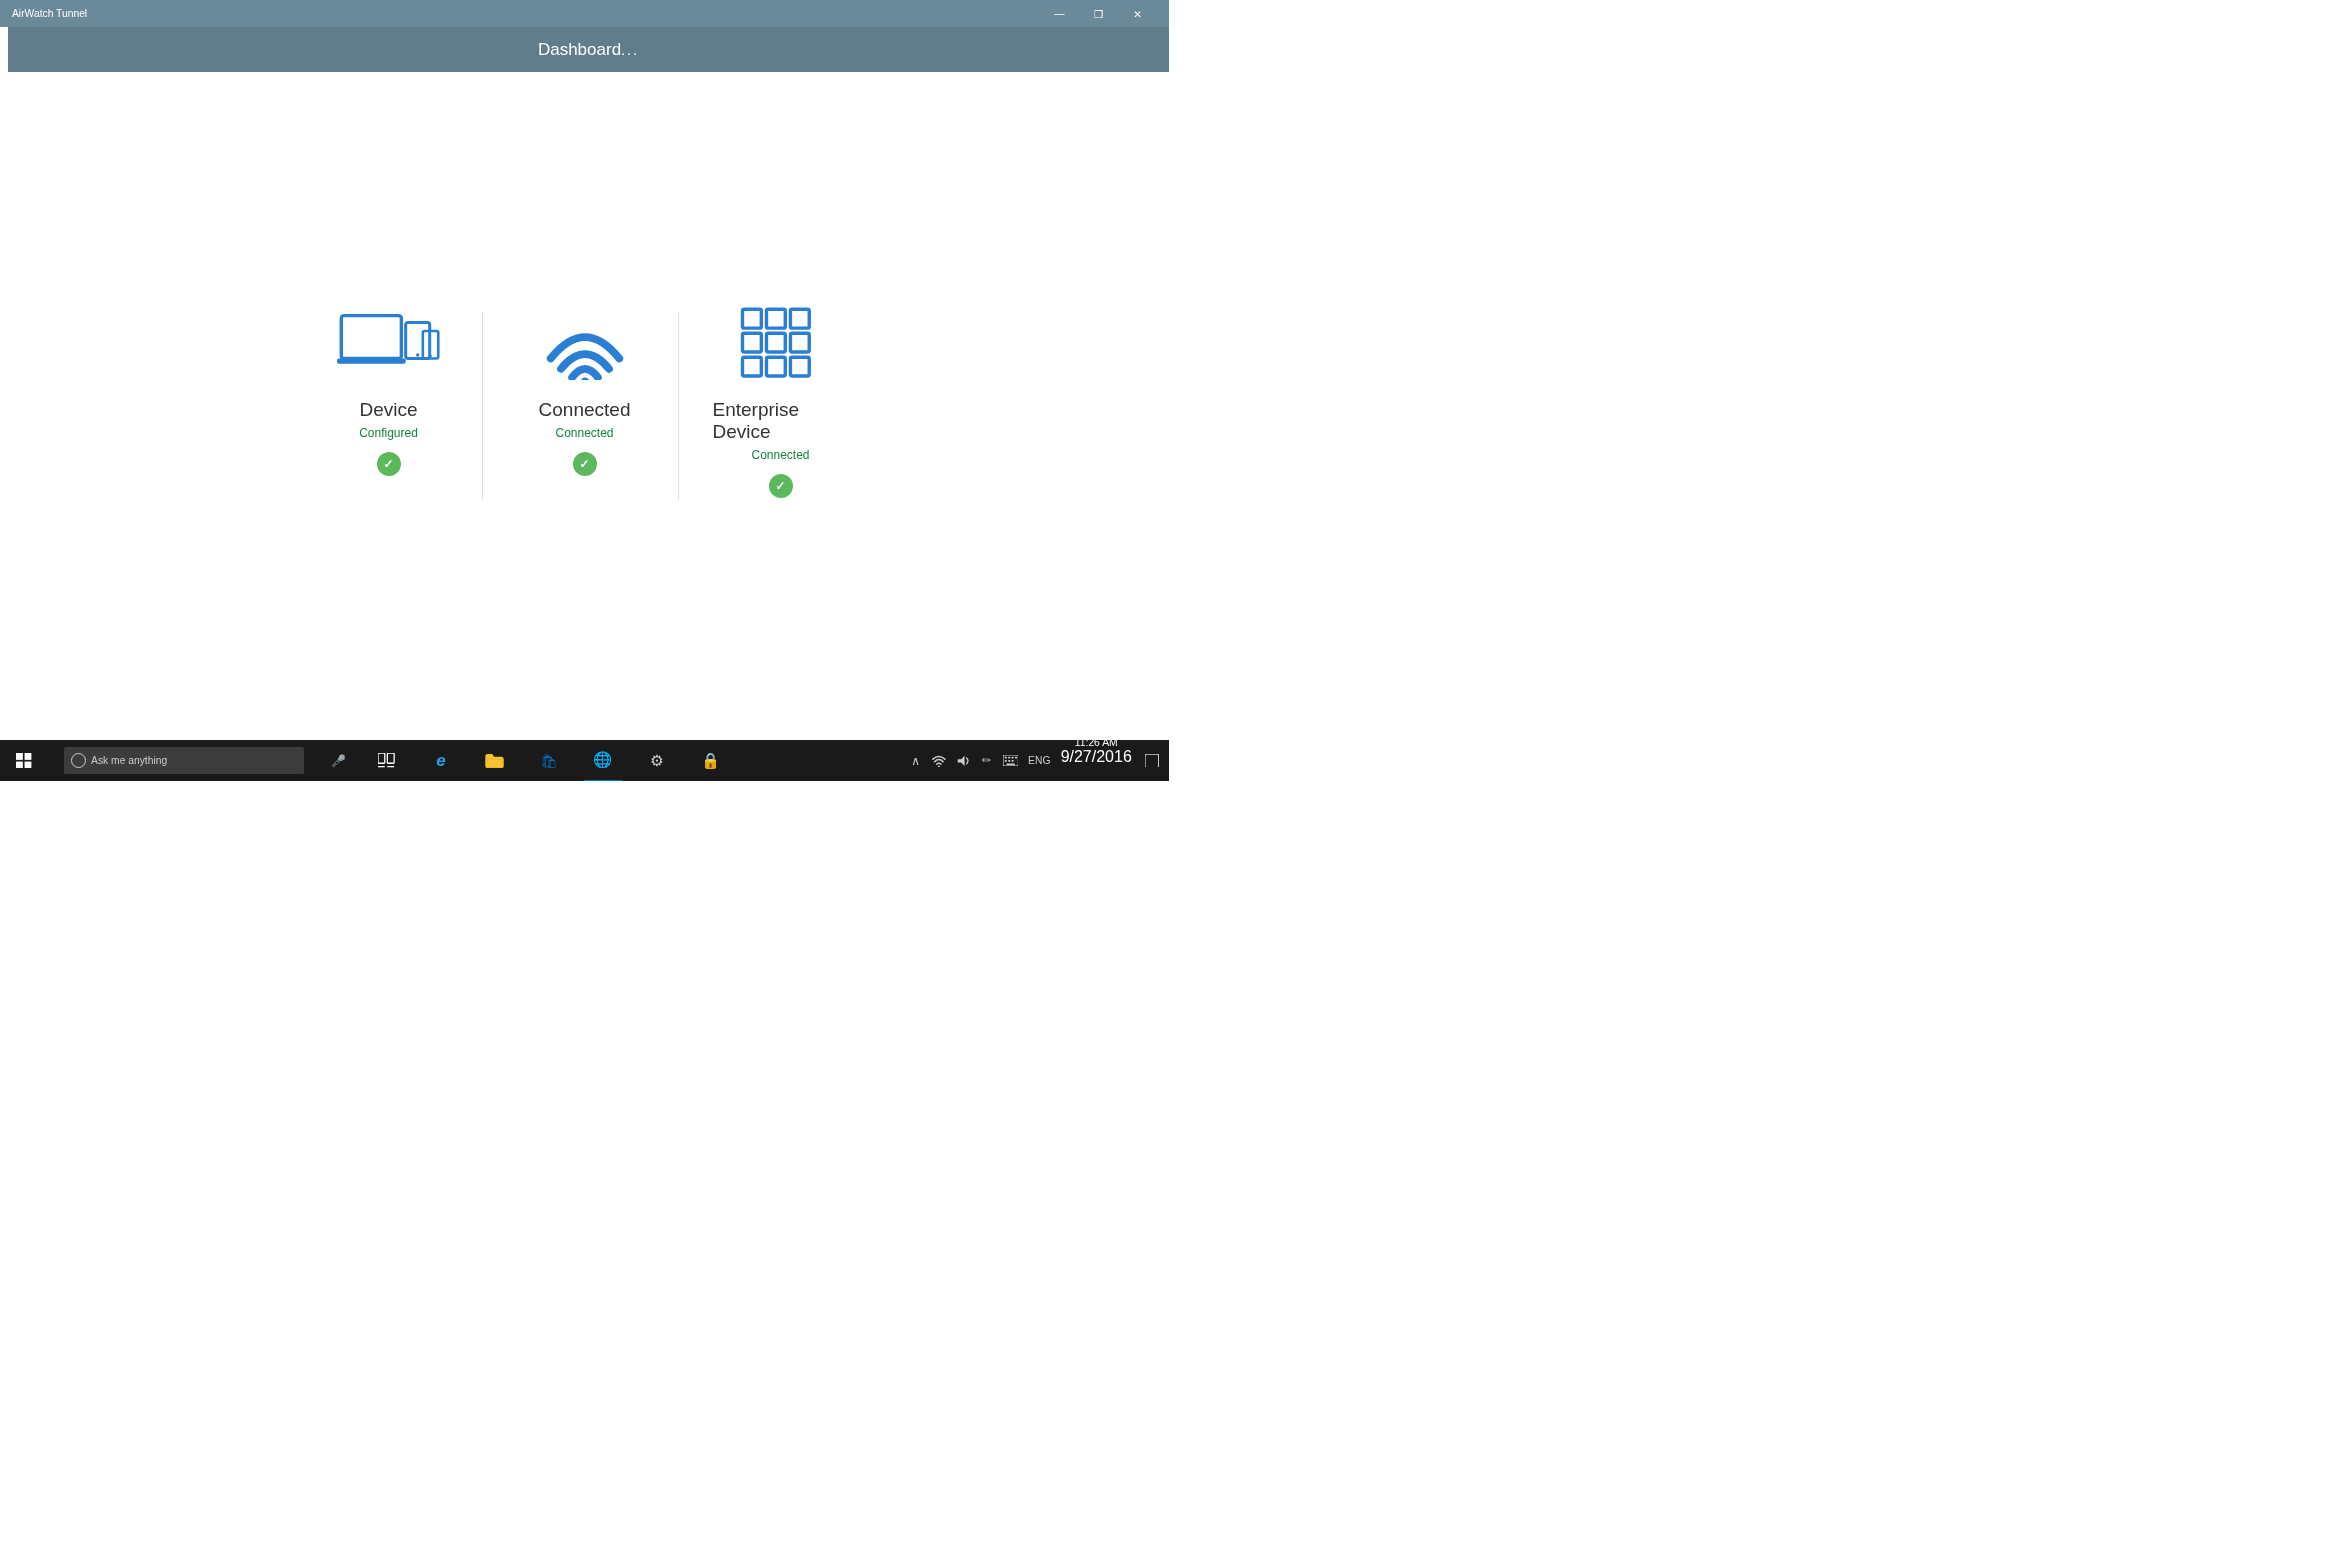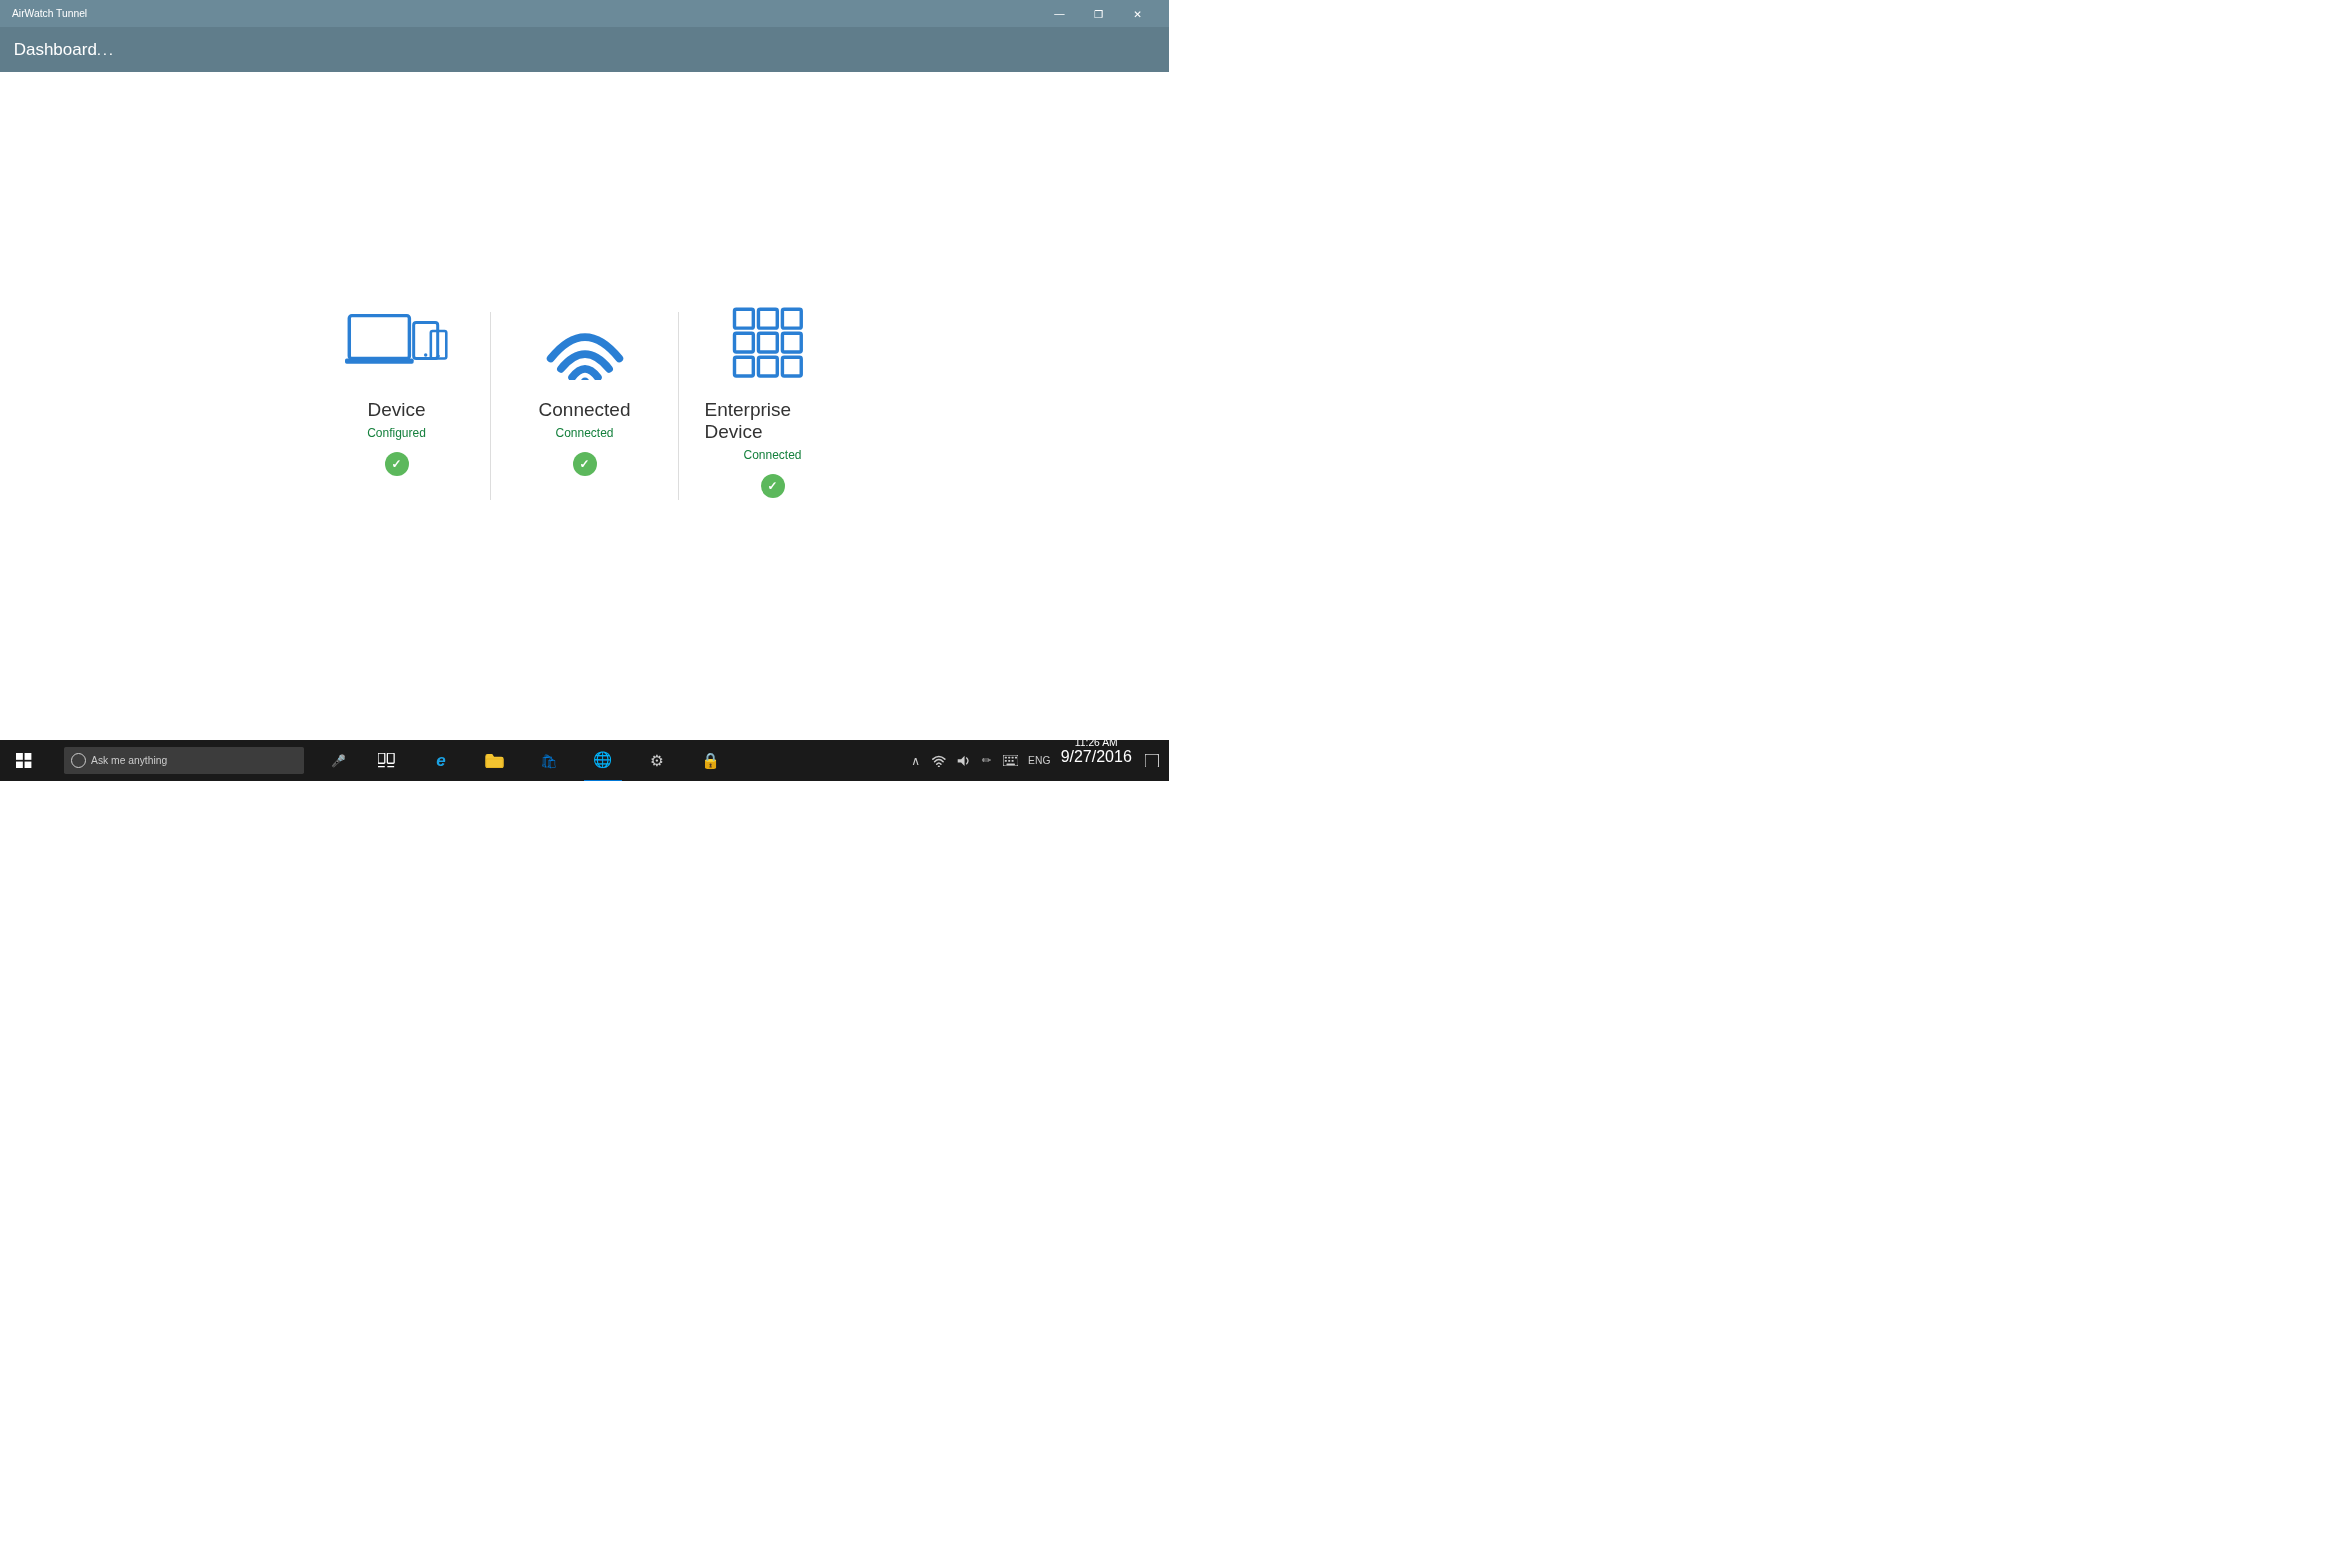--- a/index.html
+++ b/index.html
@@ -43,22 +43,23 @@
       align-items: center;
       justify-content: center;
     }
 
     
     .app-header {
       height: 45px;
       background: #607d8b;
       display: flex;
       align-items: center;
-      justify-content: flex-start;
+      justify-content: center;
       padding: 0 13.7px;
+      margin-left: 8px;
     }
     .app-header-title {
       color: #fff;
       font-size: 17px;
       font-weight: 300;
     }
     .app-header-menu {
       color: #fff;
       font-size: 15.4px;
       cursor: pointer;
@@ -70,21 +71,21 @@
       height: calc(781px - 27px - 45px - 41px);
       background: #fff;
       display: flex;
       align-items: center;
       justify-content: center;
     }
 
     .status-cards {
       display: flex;
       align-items: stretch;
-      gap: 0;
+      gap: 8px;
     }
 
     .status-card {
       width: 188px;
       display: flex;
       flex-direction: column;
       align-items: center;
       padding: 17px 26px 26px;
       position: relative;
     }

